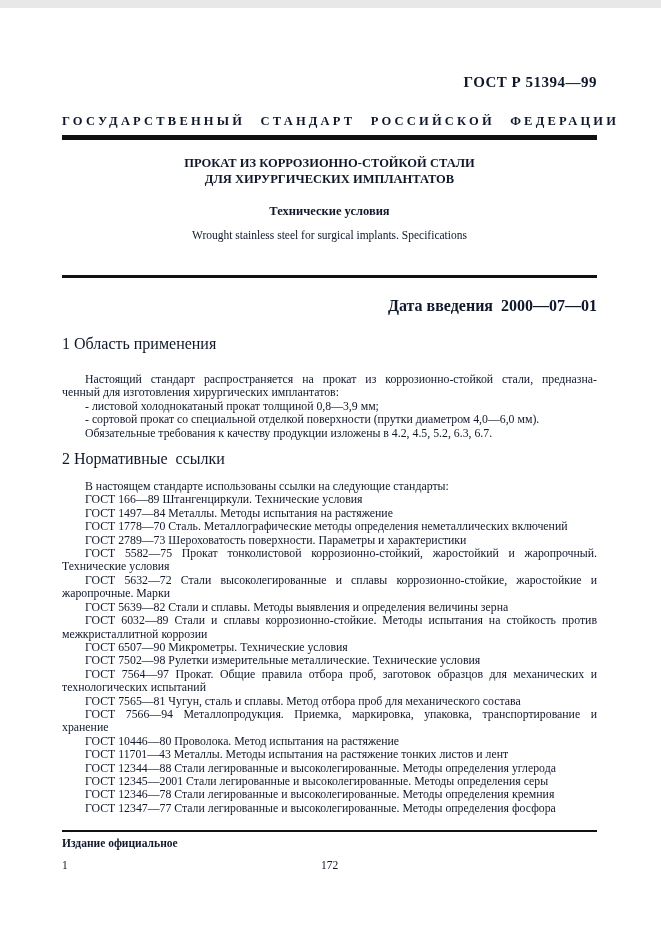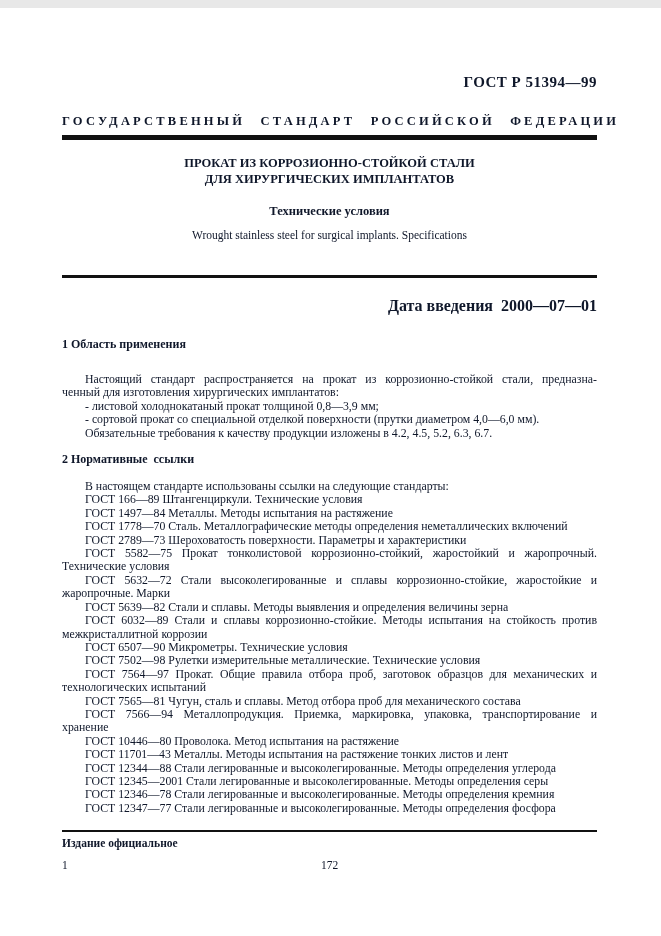--- a/index.html
+++ b/index.html
@@ -42,21 +42,21 @@
   }
   .date-line{
     position:absolute;top:289px;left:62px;right:64px;
     text-align:right;font-weight:bold;font-size:16px;white-space:pre;
   }
   #sections{
     position:absolute;top:329px;left:62px;right:64px;
     font-size:11.8px;line-height:13.4px;
   }
   .section-heading{
-    font-weight:bold;font-size:12px;line-height:14px;white-space:pre;
+    font-weight:normal;font-size:16px;line-height:14px;white-space:pre;
   }
   .section + .section{margin-top:12px;}
   .section:first-child .section-lines{margin-top:22px;}
   .section + .section .section-lines{margin-top:14px;}
   .line{white-space:nowrap;}
   .line.indent{padding-left:23px;}
   .line.fill{
     white-space:normal;
     text-align:justify;
     text-align-last:justify;

